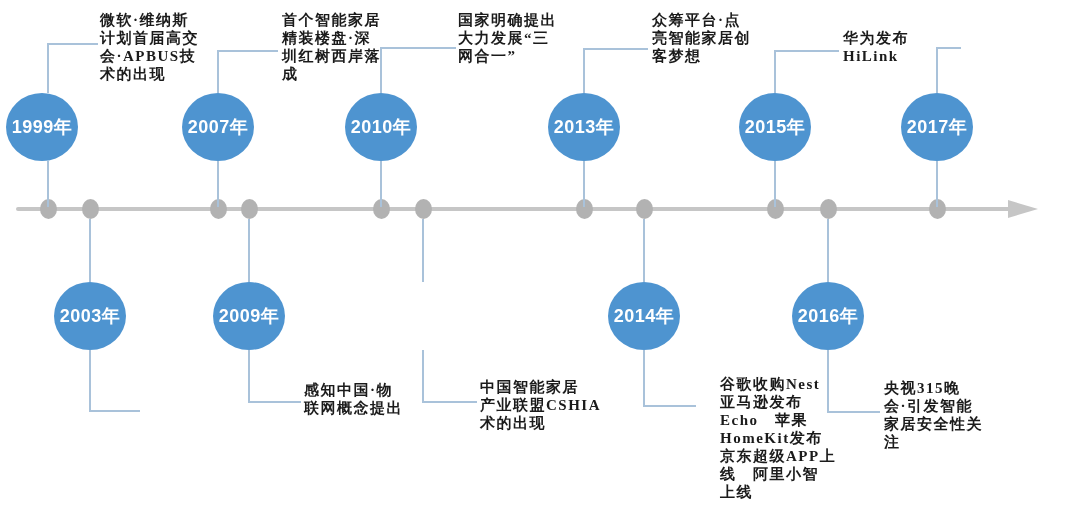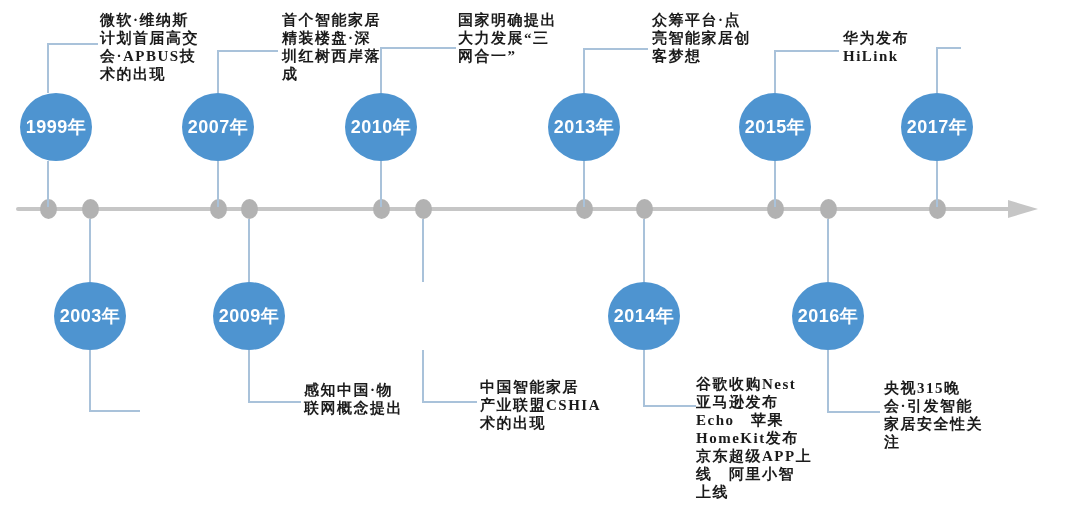--- a/index.html
+++ b/index.html
@@ -63,21 +63,21 @@
   <div class="marker" style="left:210px;top:199px;"></div>
   <div class="marker" style="left:241px;top:199px;"></div>
   <div class="marker" style="left:373px;top:199px;"></div>
   <div class="marker" style="left:415px;top:199px;"></div>
   <div class="marker" style="left:576px;top:199px;"></div>
   <div class="marker" style="left:636px;top:199px;"></div>
   <div class="marker" style="left:767px;top:199px;"></div>
   <div class="marker" style="left:820px;top:199px;"></div>
   <div class="marker" style="left:929px;top:199px;"></div>
 
-  <div class="node" style="left:20px;top:93px;justify-content:center;">
+  <div class="node" style="left:6px;top:93px;justify-content:center;">
     <span>1999年</span>
   </div>
   <div class="stub" style="left:47px;top:161px;height:46px;"></div>
   <div class="elbow-v" style="left:47px;top:43px;height:50px;"></div>
   <div class="elbow-h" style="left:48px;top:43px;width:50px;"></div>
   <div class="desc" style="left:100px;top:11px;">微软·维纳斯
 计划首届高交
 会·APBUS技
 术的出现</div>
 
@@ -134,21 +134,21 @@
   <div class="desc" style="left:652px;top:11px;">众筹平台·点
 亮智能家居创
 客梦想</div>
 
   <div class="node" style="left:608px;top:282px;">
     <span>2014年</span>
   </div>
   <div class="stub" style="left:643px;top:219px;height:63px;"></div>
   <div class="elbow-v" style="left:643px;top:350px;height:57px;"></div>
   <div class="elbow-h" style="left:644px;top:405px;width:52px;"></div>
-  <div class="desc" style="left:696px;top:375px;">谷歌收购Nest
+  <div class="desc" style="left:720px;top:375px;">谷歌收购Nest
 亚马逊发布
 Echo　苹果
 HomeKit发布
 京东超级APP上
 线　阿里小智
 上线</div>
 
   <div class="node" style="left:739px;top:93px;">
     <span>2015年</span>
   </div>

